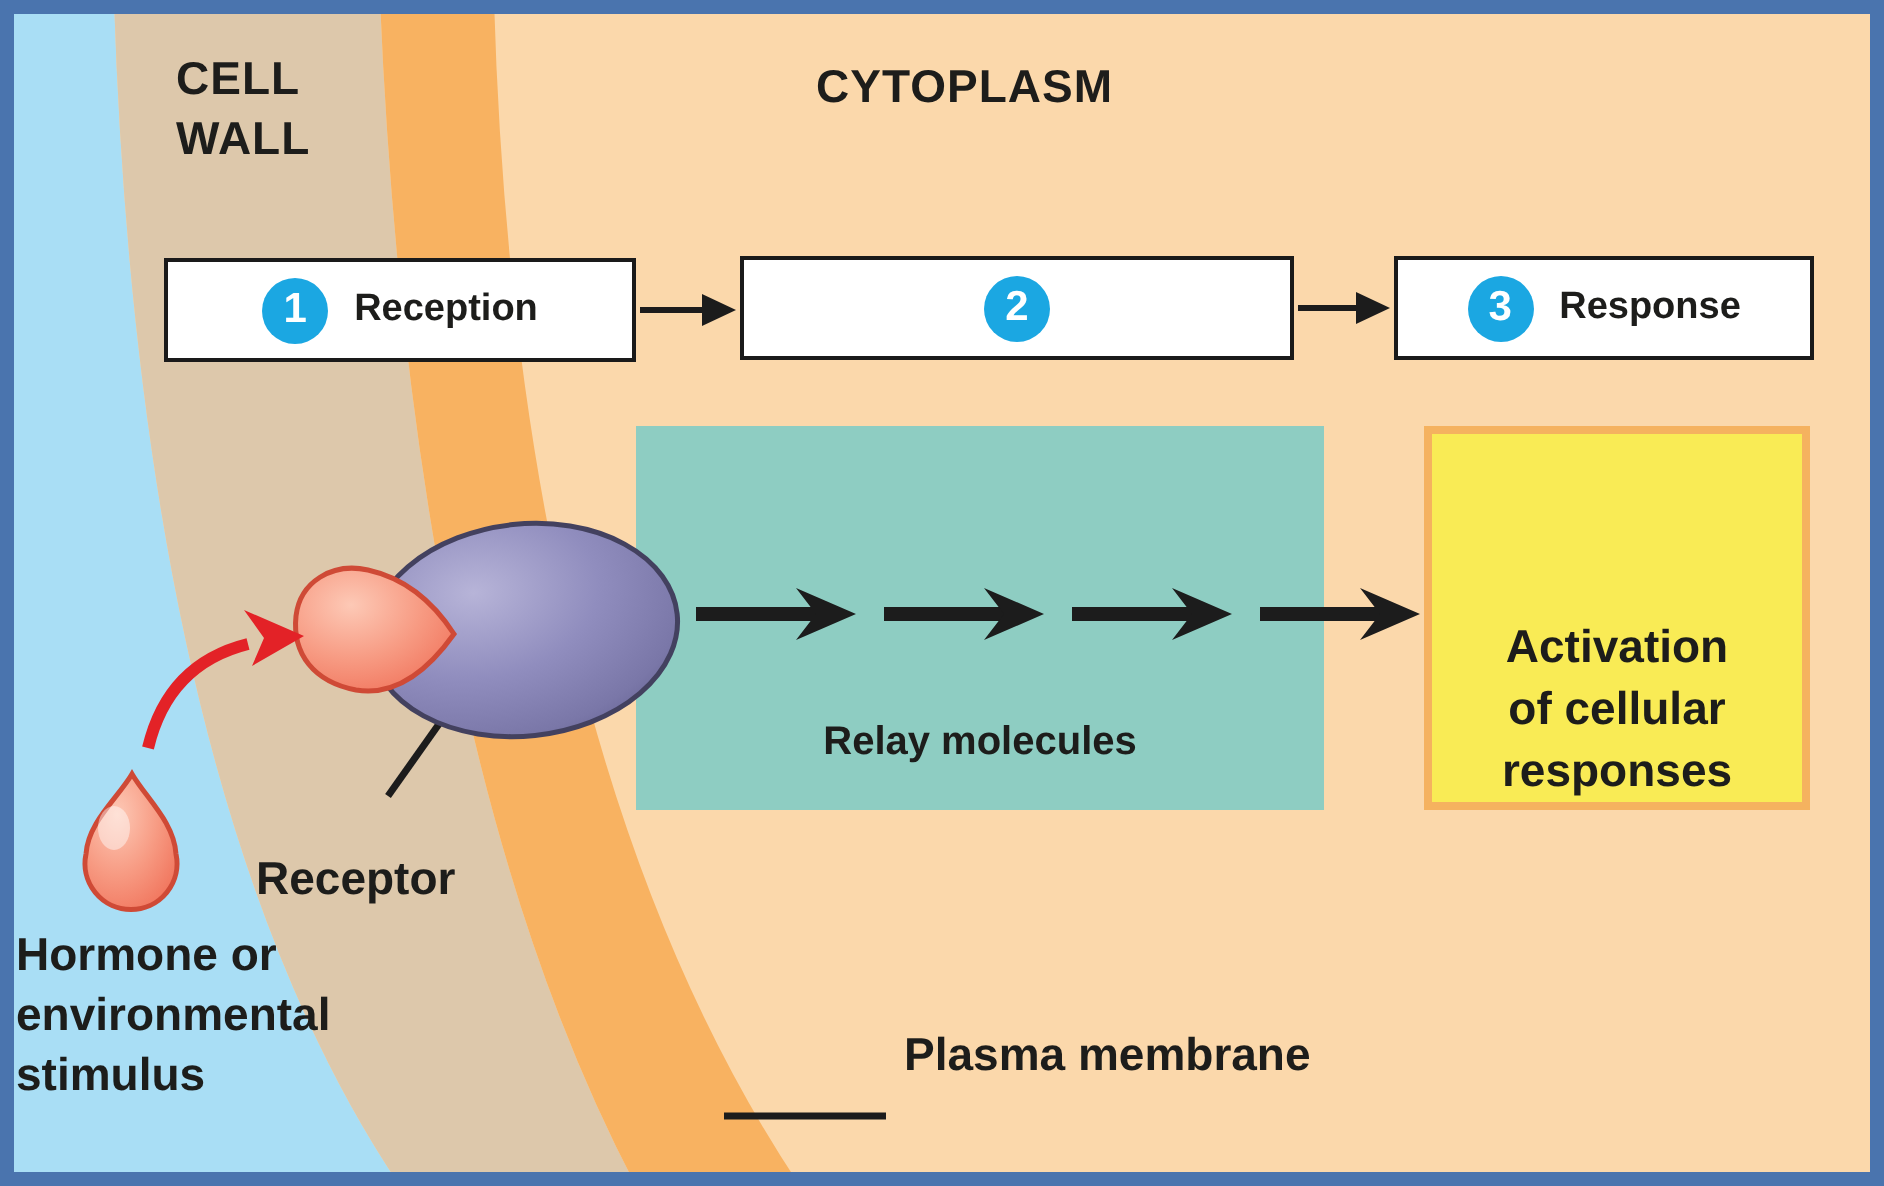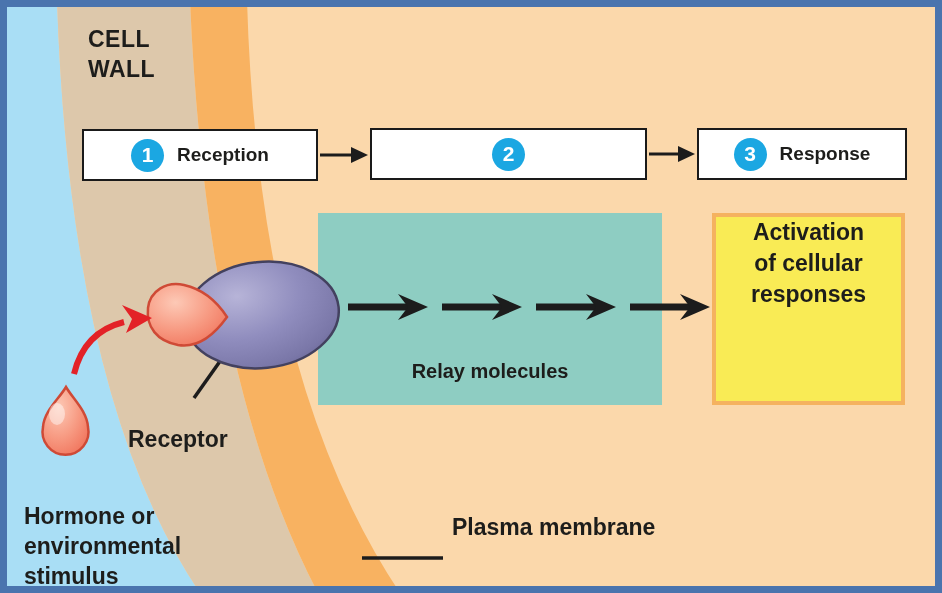--- a/index.html
+++ b/index.html
@@ -30,38 +30,39 @@
   .relay-box{
     position:absolute;left:318px;top:213px;width:344px;height:192px;
     background:#8ecdc2;display:flex;align-items:flex-end;justify-content:center;
     box-sizing:border-box;padding-bottom:22px;
   }
   .relay-label{font-size:20px;}
 
   .activation-box{
     position:absolute;left:712px;top:213px;width:193px;height:192px;
     background:#f9eb55;border:4px solid #f5b25f;box-sizing:border-box;
-    display:flex;align-items:flex-start;justify-content:center;text-align:center;
+    display:flex;align-items:flex-end;justify-content:center;text-align:center;
   }
   .activation-label{font-size:23px;line-height:31px;white-space:pre-line;}
 </style>
 </head>
 <body>
 
 <div class="stage">
 
   <svg class="bg-svg" width="942" height="593" viewBox="0 0 942 593">
     <rect x="0" y="0" width="942" height="593" fill="#fbd8ab"></rect>
     <path d="M 0 0 L 57 0 Q 70 400 200 593 L 0 593 Z" fill="#a9def5"></path>
     <path d="M 57 0 L 190 0 Q 206 380 318 593 L 200 593 Q 70 400 57 0 Z" fill="#ddc8ab"></path>
     <path d="M 190 0 L 247 0 Q 258 380 400 593 L 318 593 Q 206 380 190 0 Z" fill="#f8b261"></path>
   </svg>
 
   <div class="region-label overlay" style="left:88px;top:24px;">CELL
 WALL</div>
+  <div class="region-label overlay" style="left:408px;top:28px;">CYTOPLASM</div>
 
   <div class="step-box" style="left:82px;top:129px;width:236px;height:52px;">
     <span class="step-num">1</span>
     <span class="step-label">Reception</span>
   </div>
   <div class="step-box" style="left:370px;top:128px;width:277px;height:52px;">
     <span class="step-num">2</span>
   </div>
   <div class="step-box" style="left:697px;top:128px;width:210px;height:52px;">
     <span class="step-num">3</span>
@@ -72,21 +73,21 @@
     <span class="relay-label">Relay molecules</span>
   </div>
 
   <div class="activation-box">
     <span class="activation-label">Activation
 of cellular
 responses</span>
   </div>
 
   <div class="ann-label overlay" style="left:128px;top:396px;margin-top:28px;">Receptor</div>
-  <div class="ann-label overlay" style="left:24px;top:462px;margin-top:39px;">Hormone or
+  <div class="ann-label overlay" style="left:8px;top:462px;">Hormone or
 environmental
 stimulus</div>
   <div class="ann-label overlay" style="left:452px;top:512px;">Plasma membrane</div>
 
   <svg class="fg-svg" width="942" height="593" viewBox="0 0 942 593">
     <defs>
       <radialGradient id="gradReceptor" cx="35%" cy="30%" r="90%">
         <stop offset="0%" stop-color="#b7b4d8"></stop>
         <stop offset="45%" stop-color="#908dbe"></stop>
         <stop offset="78%" stop-color="#7a77a8"></stop>

